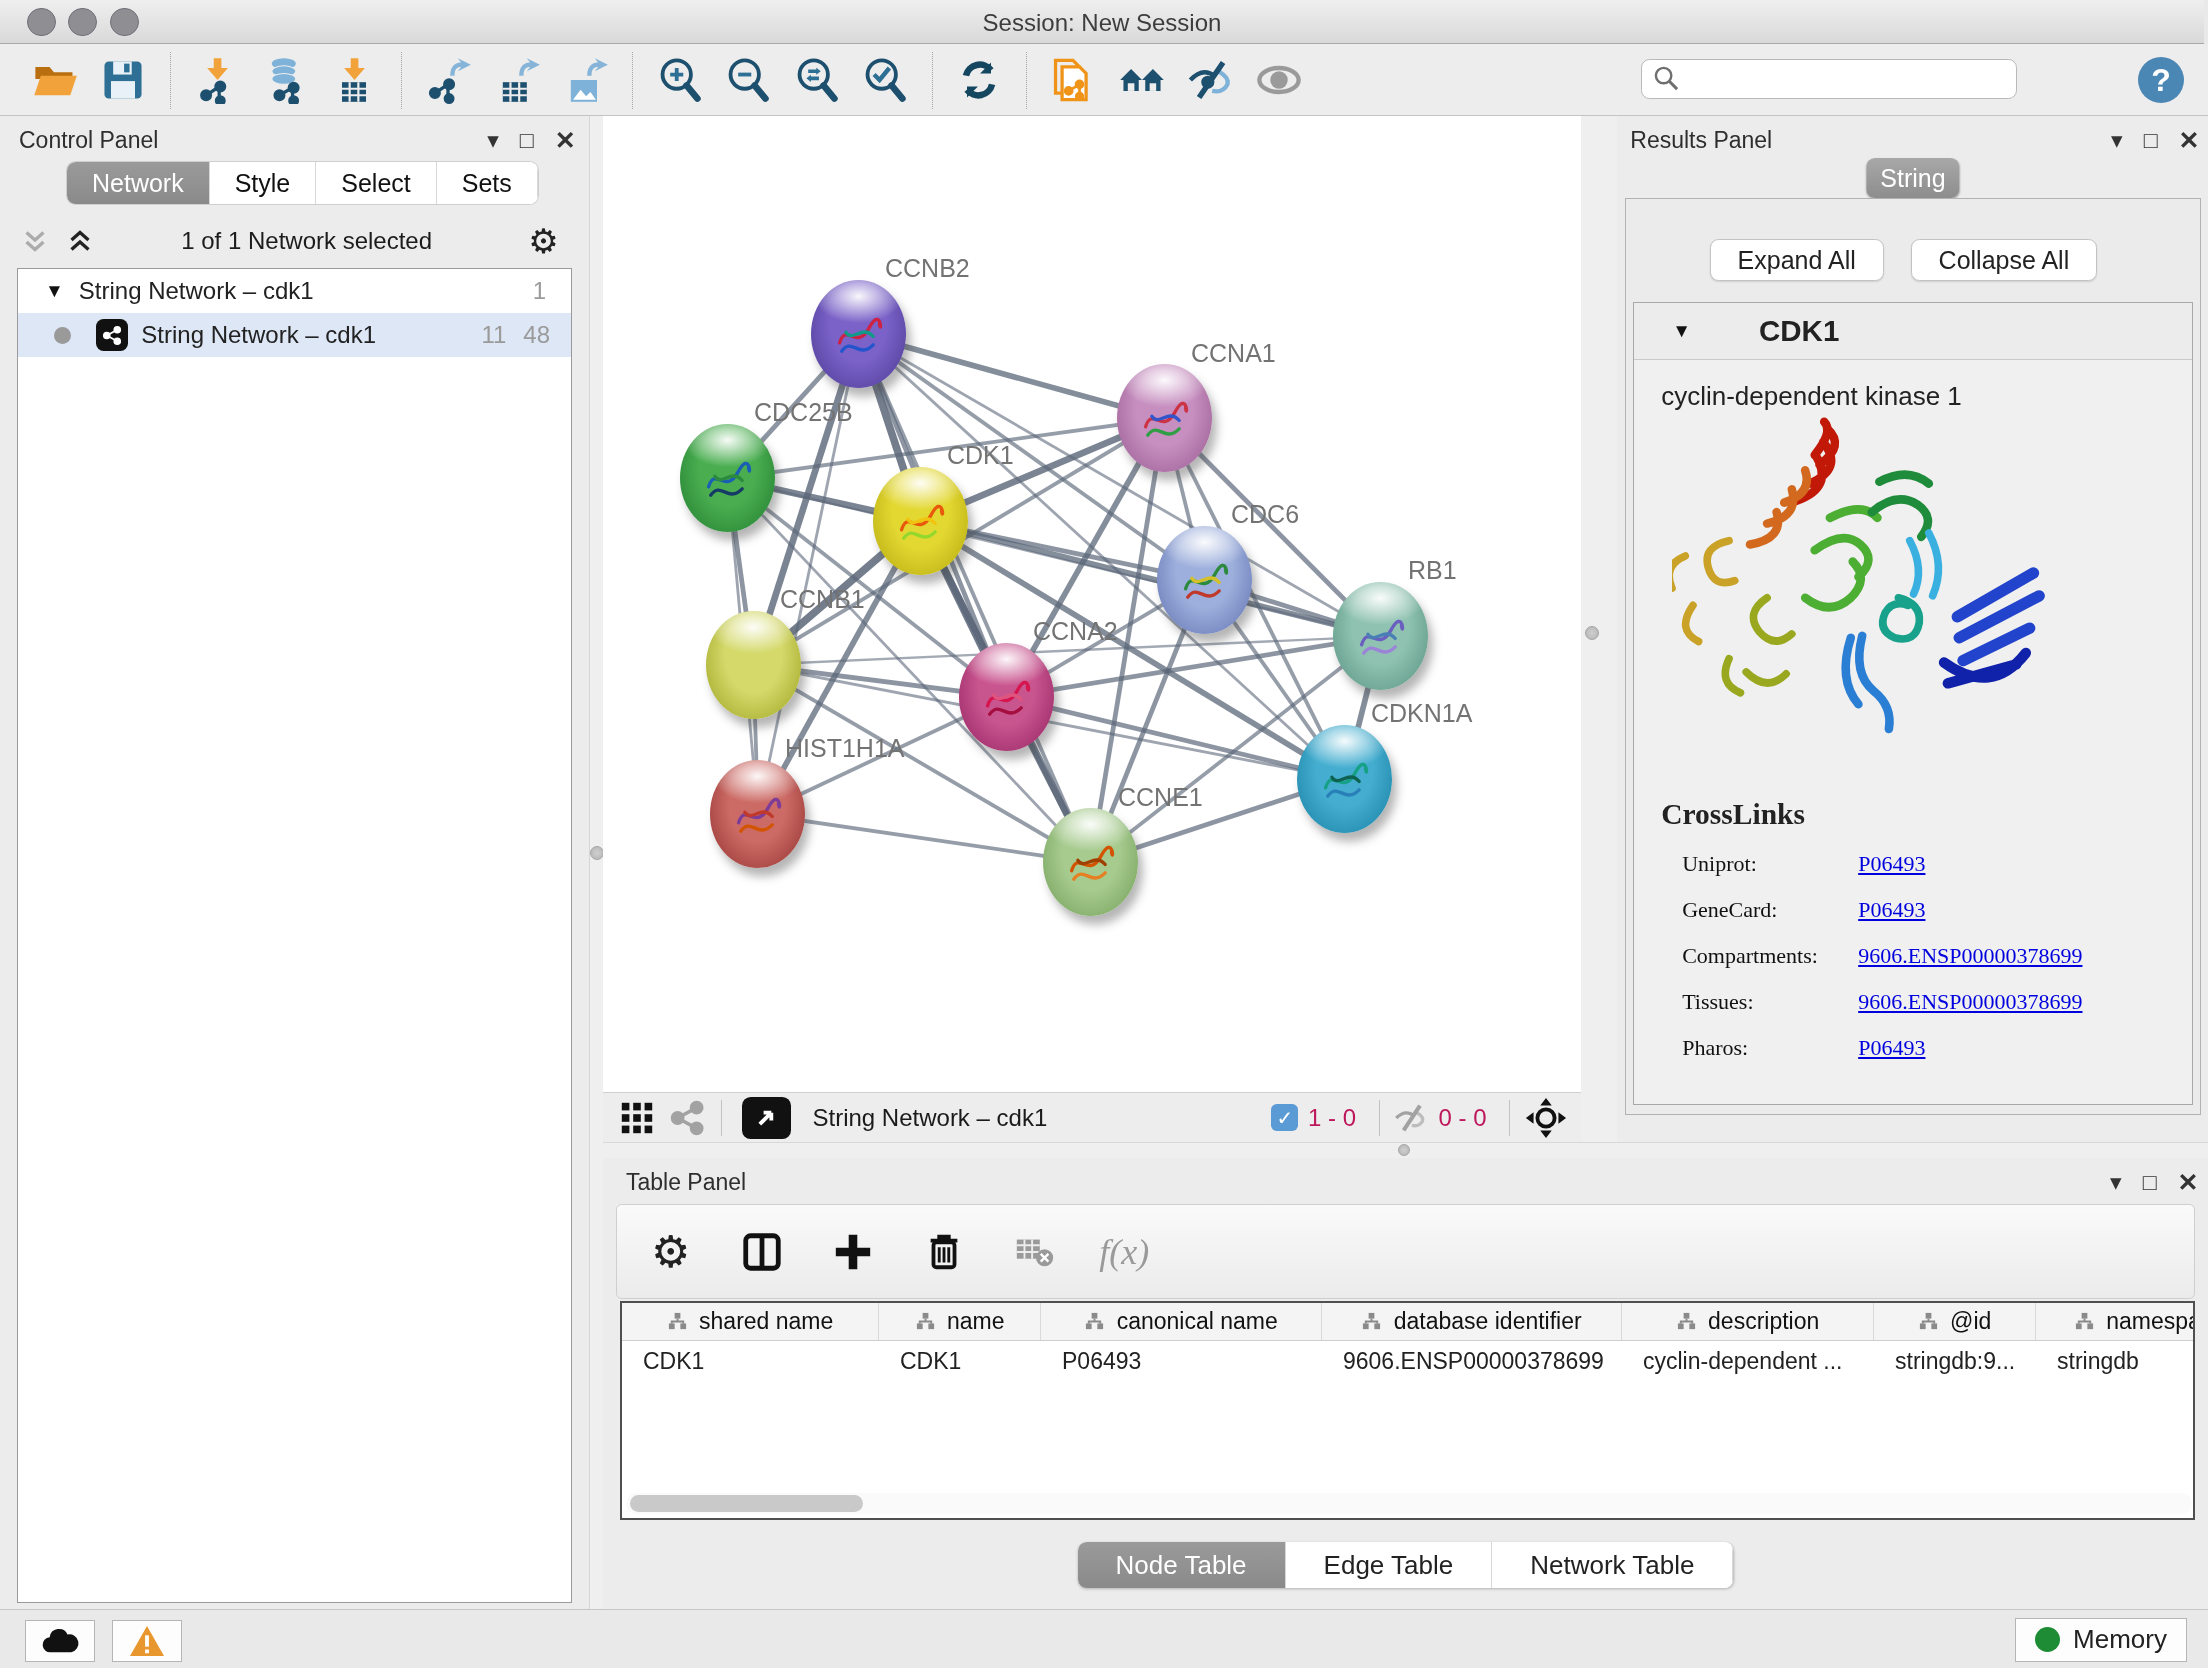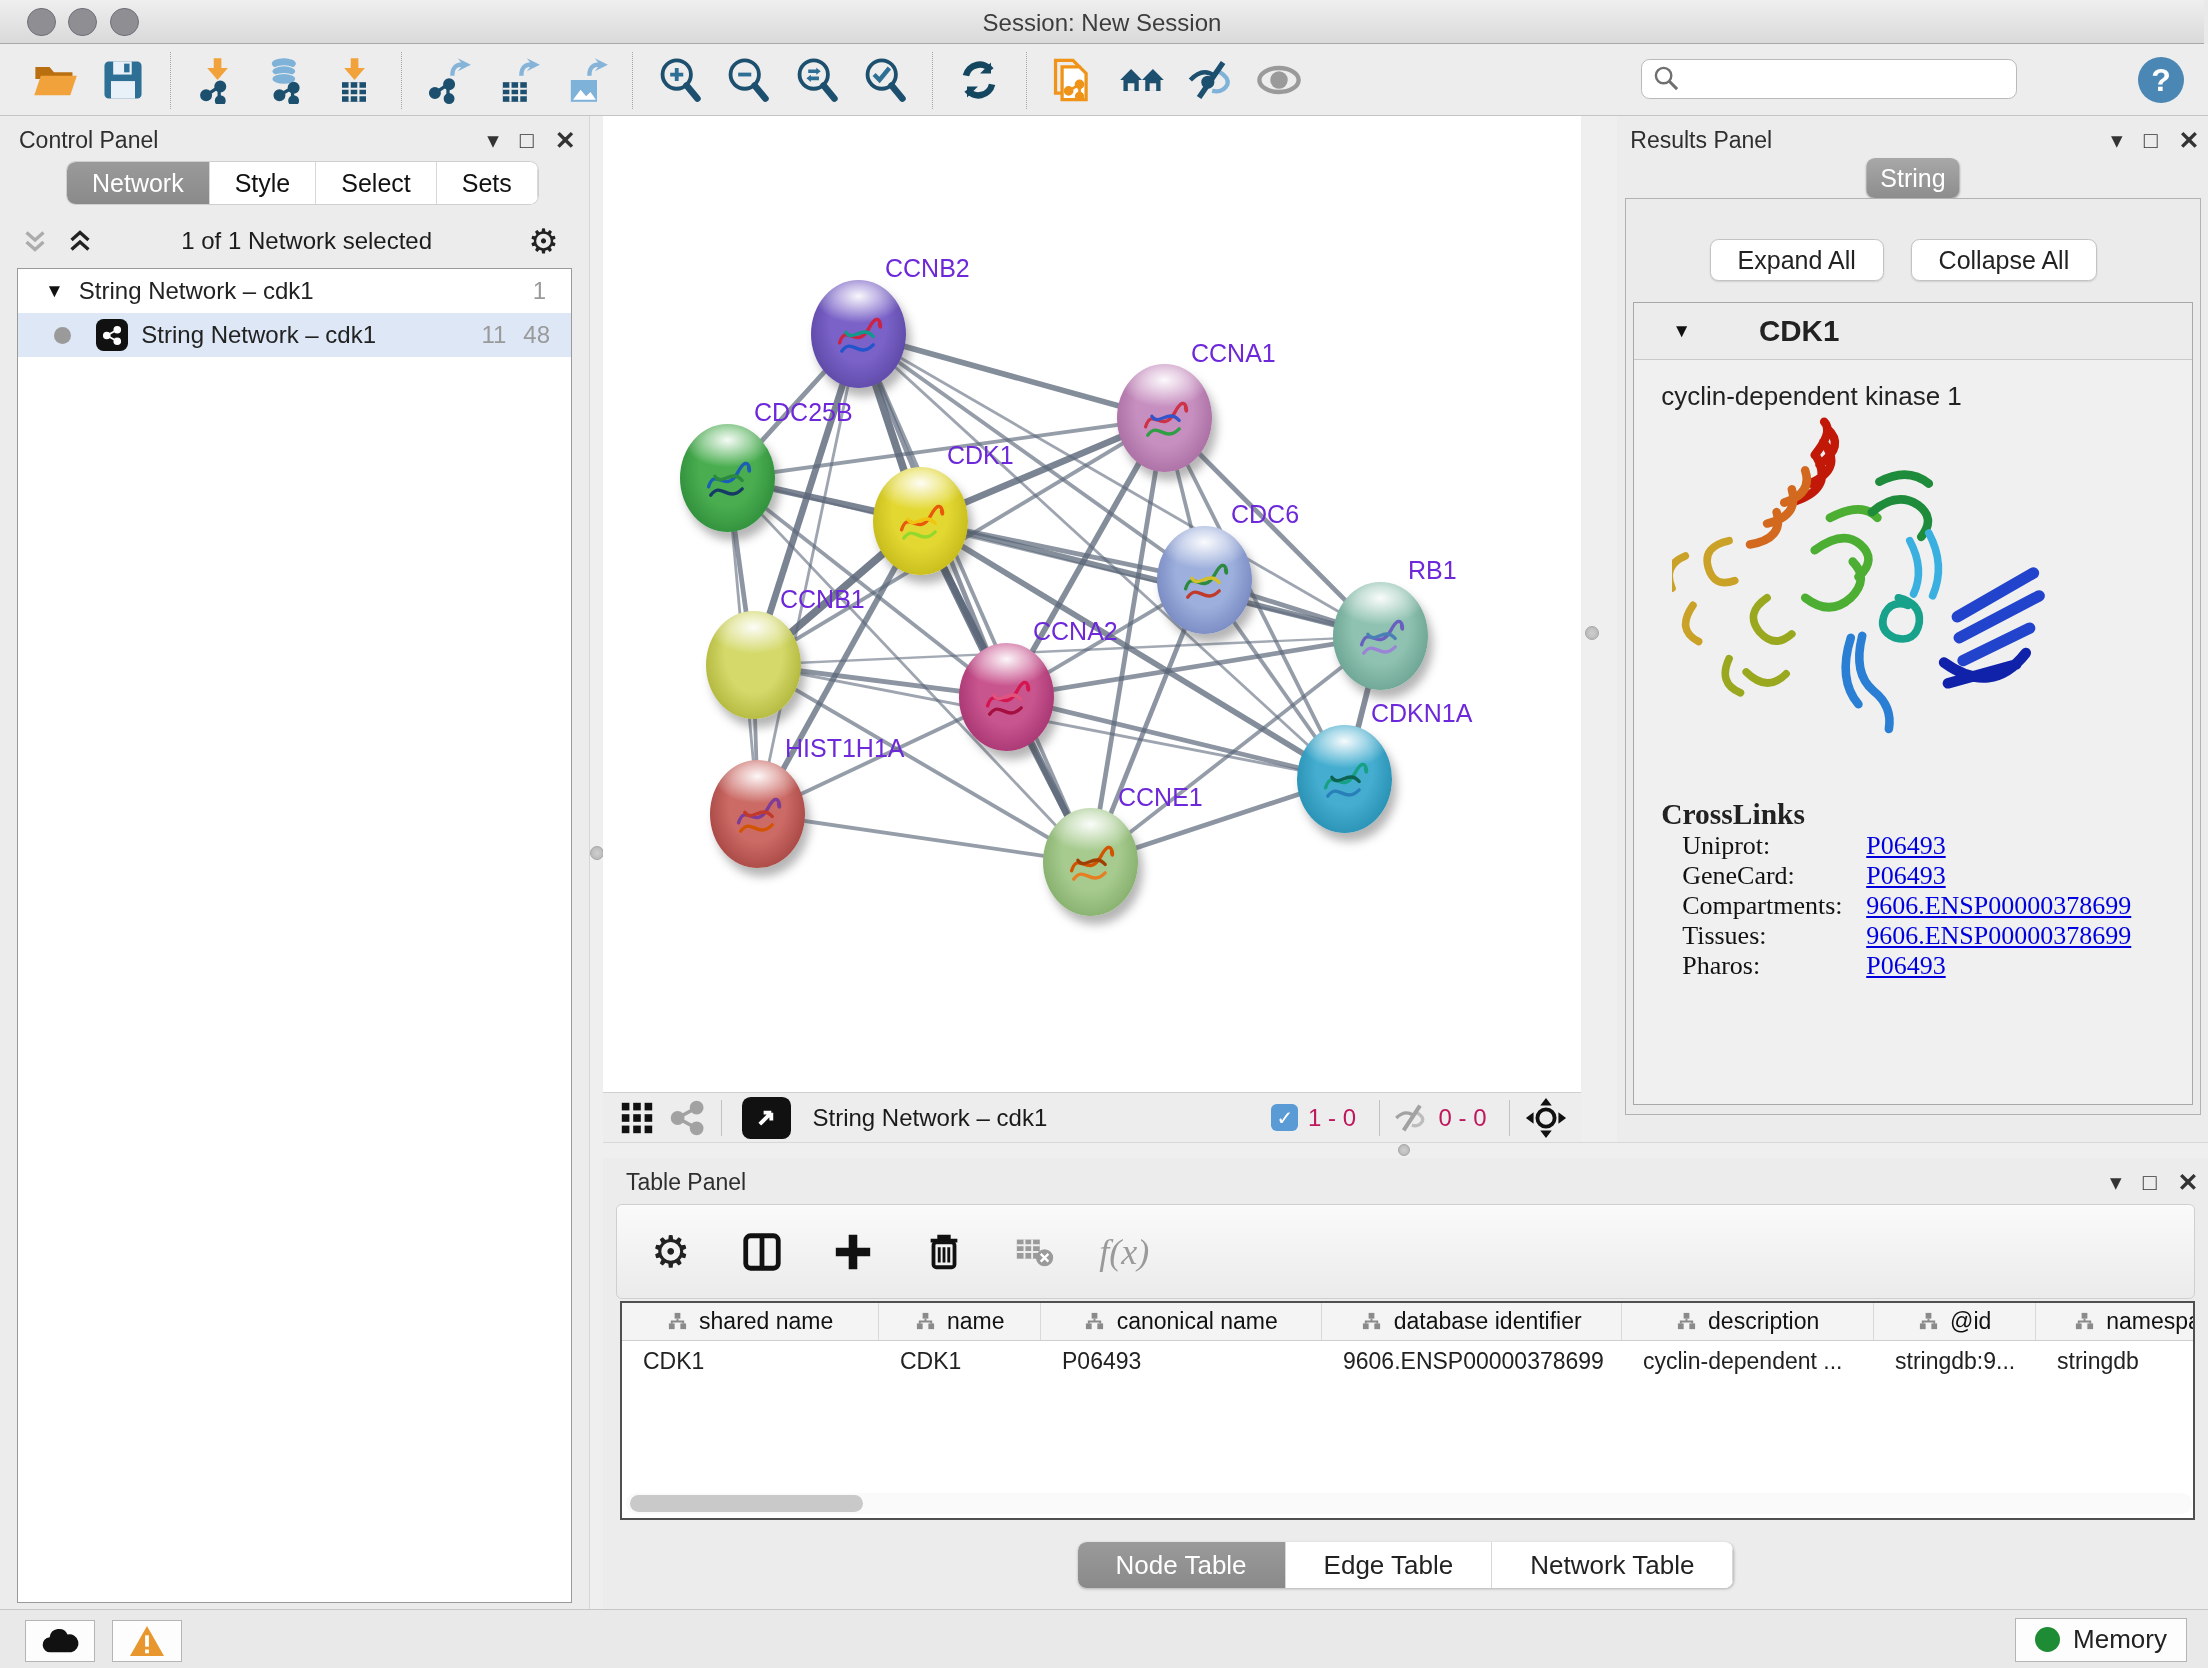--- a/index.html
+++ b/index.html
@@ -55,21 +55,21 @@
   
   .vsplit { position:absolute; top:116px; background:#efefef; }
   .knob { width:14.3px; height:14.3px; border-radius:50%; background:radial-gradient(#cfcfcf,#b3b3b3); border:1px solid #a5a5a5; }
 
   
   #network-view { position:absolute; left:603px; top:116px; width:978px; height:976px; background:#fff; overflow:hidden; }
   #edges { position:absolute; left:0; top:0; }
   .node { position:absolute; width:95px; height:108px; border-radius:50%;
     box-shadow:4.8px 8.6px 9.5px rgba(70,70,70,.4); }
   .node svg { position:absolute; left:16px; top:25px; width:63px; height:63px; }
-  .node-label { position:absolute; font-size:25px; color:#6d28d9; white-space:nowrap; }
+  .node-label { position:absolute; font-size:25px; color:#737373; white-space:nowrap; }
   #net-footer { position:absolute; left:603px; top:1092px; width:978px; height:50px;
     background:#ededed; border-top:1px solid #cfcfcf; display:flex; align-items:center; }
   .nf-sep { width:1px; height:36px; border-left:1px solid #c2c2c2; margin:0 13.3px; }
   #nf-title { font-size:24px; color:#1a1a1a; margin-left:21px; flex:1; }
   .nf-count { font-size:24px; color:#be185d; margin:0 9.5px; }
   #nf-check { width:27px; height:27px; border-radius:5.7px; background:#5b9bd5; color:#fff; font-size:20px;
     display:flex; align-items:center; justify-content:center; }
   #hsplit { position:absolute; left:603px; top:1142px; width:1605px; height:16px; background:#efefef; border-top:1px solid #d8d8d8; }
 
   
@@ -81,21 +81,21 @@
   #rp-outer { position:absolute; left:7.6px; right:7.6px; top:82px; bottom:27px; background:#ebebeb; border:1.9px solid #b2b2b2; }
   .rp-btn { position:absolute; top:40px; height:42px; padding:0 27px; background:#fff; border:1px solid #c3c3c3;
     border-radius:8.6px; font-size:25px; display:flex; align-items:center; box-shadow:0 1px 1.9px rgba(0,0,0,.12); }
   #rp-inner { position:absolute; left:7.6px; right:7.6px; top:103px; bottom:9.5px; background:#f0f0f0; border:1.9px solid #a8a8a8; }
   #rp-sec-head { height:57px; background:#ececec; border-bottom:1.9px solid #c9c9c9; display:flex; align-items:center; }
   #rp-gene { font-size:29.5px; font-weight:bold; margin-left:53px; }
   #rp-desc { font-size:26px; margin:21px 0 0 27px; }
   #rp-protein { position:absolute; left:38px; top:95px; width:409px; height:371px; }
   #rp-cross { position:absolute; left:27px; top:495px; right:13.3px; font-family:"Liberation Serif", serif; }
   #cross-title { font-size:29.5px; font-weight:bold; }
-  .cross-row { display:flex; margin-top:0; font-size:26px;gap:8px; }
+  .cross-row { display:flex; margin-top:20px; font-size:22px; }
   .cross-label { width:176px; margin-left:21px; color:#111; }
   .cross-link { color:#0000de; text-decoration:underline; }
 
   
   #table-panel { position:absolute; left:603px; top:1158px; width:1605px; height:451px; background:#ececec; }
   #tp-head { position:absolute; left:23px; right:9.5px; top:7.6px; }
   #tp-toolbar { position:absolute; left:13.3px; right:13.3px; top:46px; height:95px;
     background:linear-gradient(#fafafa,#ebebeb); border:1px solid #cfcfcf; border-radius:5.7px;
     display:flex; align-items:center; gap:38px; padding-left:27px; }
   .tp-icon { width:53px; height:53px; display:flex; align-items:center; justify-content:center; font-size:44px; }

